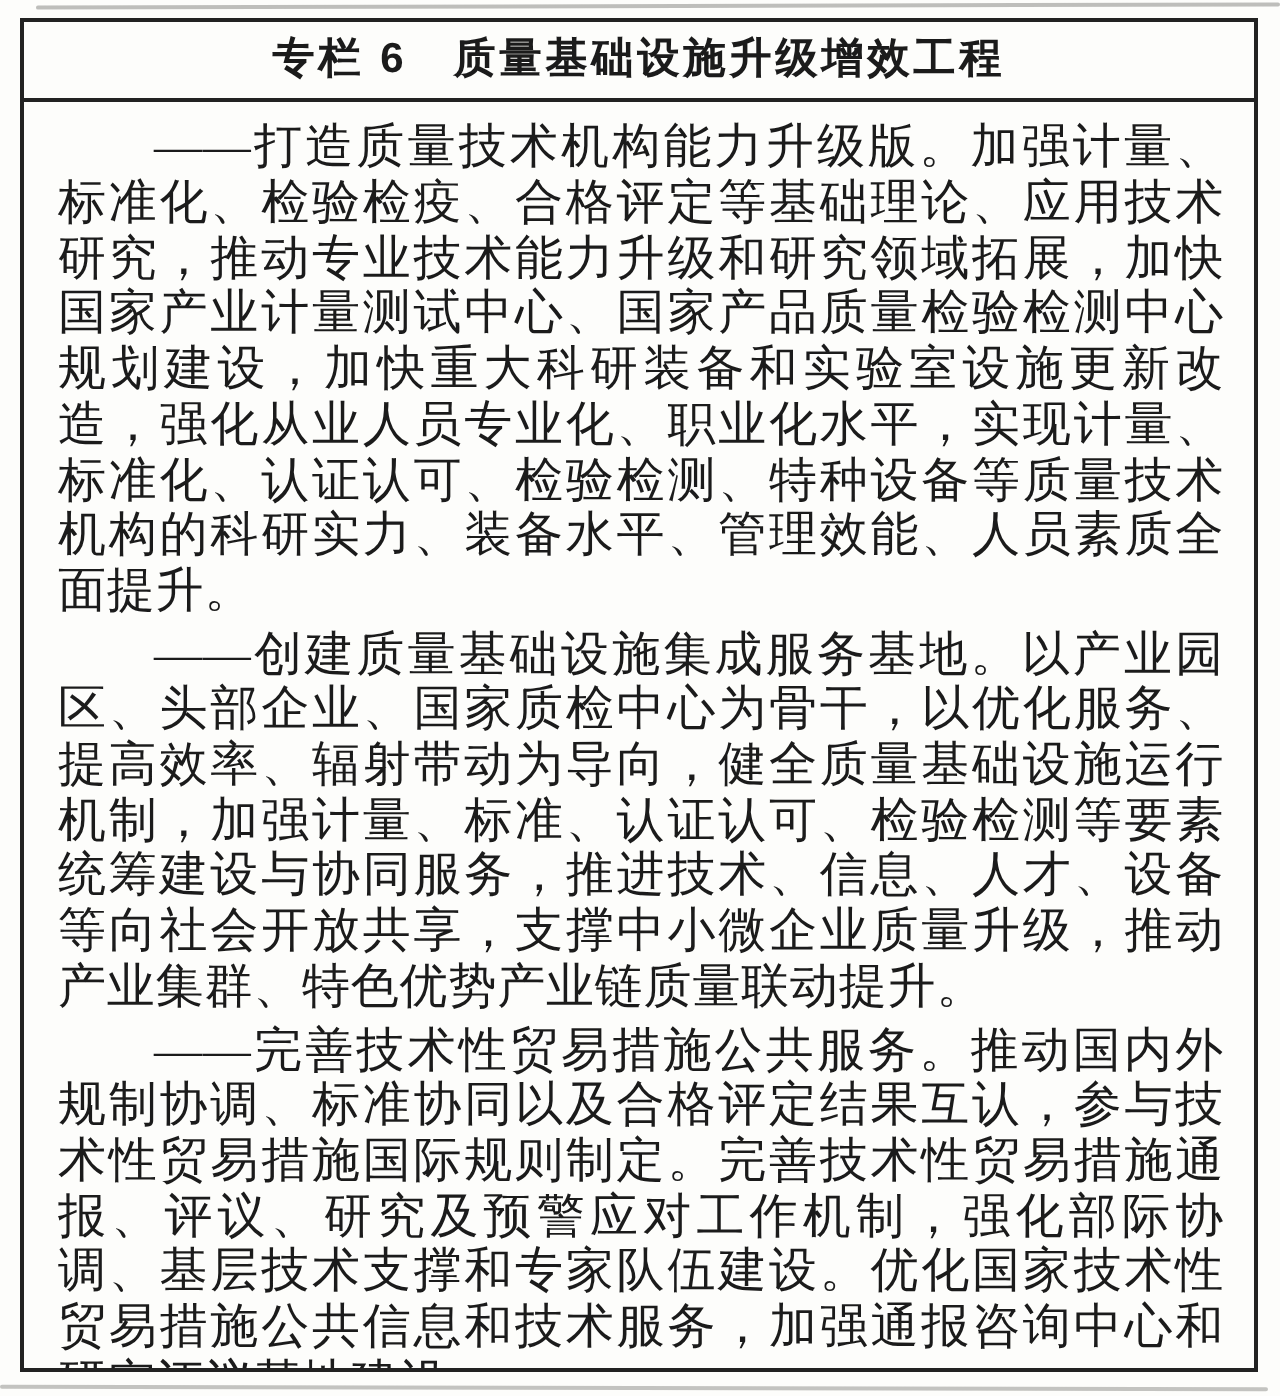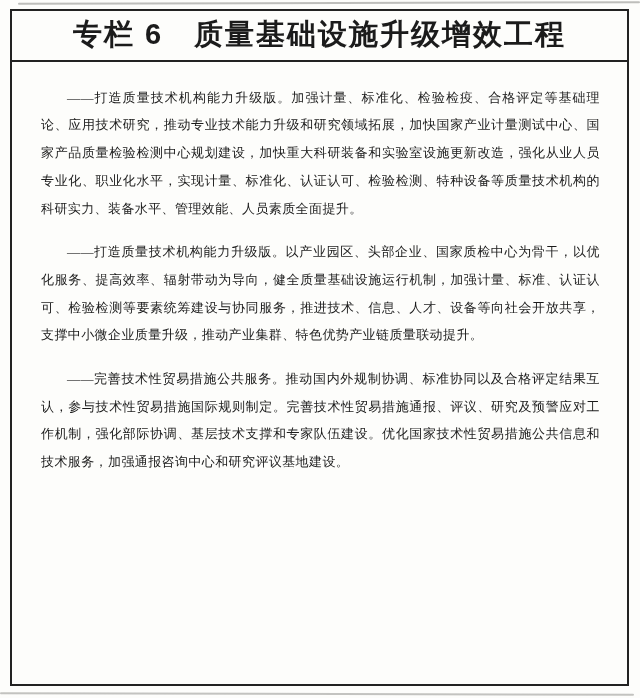--- a/index.html
+++ b/index.html
@@ -38,50 +38,50 @@
   }
   .panel-header{
     flex:0 0 auto;
     border-bottom:2px solid var(--border-color);
     padding:5px 8px 6px 8px;
     text-align:center;
   }
   .panel-title{
     font-family:"Liberation Sans","DejaVu Sans",sans-serif;
     font-weight:700;
-    font-size:29px;
+    font-size:21px;
     letter-spacing:2px;
     line-height:1.3;
     color:var(--text-color);
   }
   .panel-body{
     flex:1 1 auto;
     padding:6px 11px 8px 13px;
     overflow:hidden;
   }
   .panel-body p{
-    margin:16px;
+    margin:4px;
     text-indent:2em;
-    font-size:13px;
+    font-size:24px;
     line-height:27.7px;
     text-align:justify;
     text-justify:inter-ideograph;
     letter-spacing:0.4px;
     color:var(--text-color);
   }
 </style>
 </head>
 <body>
 
 <div class="scan-line-top"></div>
 
 <div class="panel">
   <div class="panel-header">
     <span class="panel-title">专栏 6　质量基础设施升级增效工程</span>
   </div>
   <div class="panel-body">
     <p>——打造质量技术机构能力升级版。加强计量、标准化、检验检疫、合格评定等基础理论、应用技术研究，推动专业技术能力升级和研究领域拓展，加快国家产业计量测试中心、国家产品质量检验检测中心规划建设，加快重大科研装备和实验室设施更新改造，强化从业人员专业化、职业化水平，实现计量、标准化、认证认可、检验检测、特种设备等质量技术机构的科研实力、装备水平、管理效能、人员素质全面提升。</p>
-    <p>——打造质量技术机构能力升级版。以产业园区、头部企业、国家质检中心为骨干，以优化服务、提高效率、辐射带动为导向，健全质量基础设施运行机制，加强计量、标准、认证认可、检验检测等要素统筹建设与协同服务，推进技术、信息、人才、设备等向社会开放共享，支撑中小微企业质量升级，推动产业集群、特色优势产业链质量联动提升。</p>
+    <p>——创建质量基础设施集成服务基地。以产业园区、头部企业、国家质检中心为骨干，以优化服务、提高效率、辐射带动为导向，健全质量基础设施运行机制，加强计量、标准、认证认可、检验检测等要素统筹建设与协同服务，推进技术、信息、人才、设备等向社会开放共享，支撑中小微企业质量升级，推动产业集群、特色优势产业链质量联动提升。</p>
     <p>——完善技术性贸易措施公共服务。推动国内外规制协调、标准协同以及合格评定结果互认，参与技术性贸易措施国际规则制定。完善技术性贸易措施通报、评议、研究及预警应对工作机制，强化部际协调、基层技术支撑和专家队伍建设。优化国家技术性贸易措施公共信息和技术服务，加强通报咨询中心和研究评议基地建设。</p>
   </div>
 </div>
 
 <div class="scan-line-bottom"></div>
 
 </body></html>

